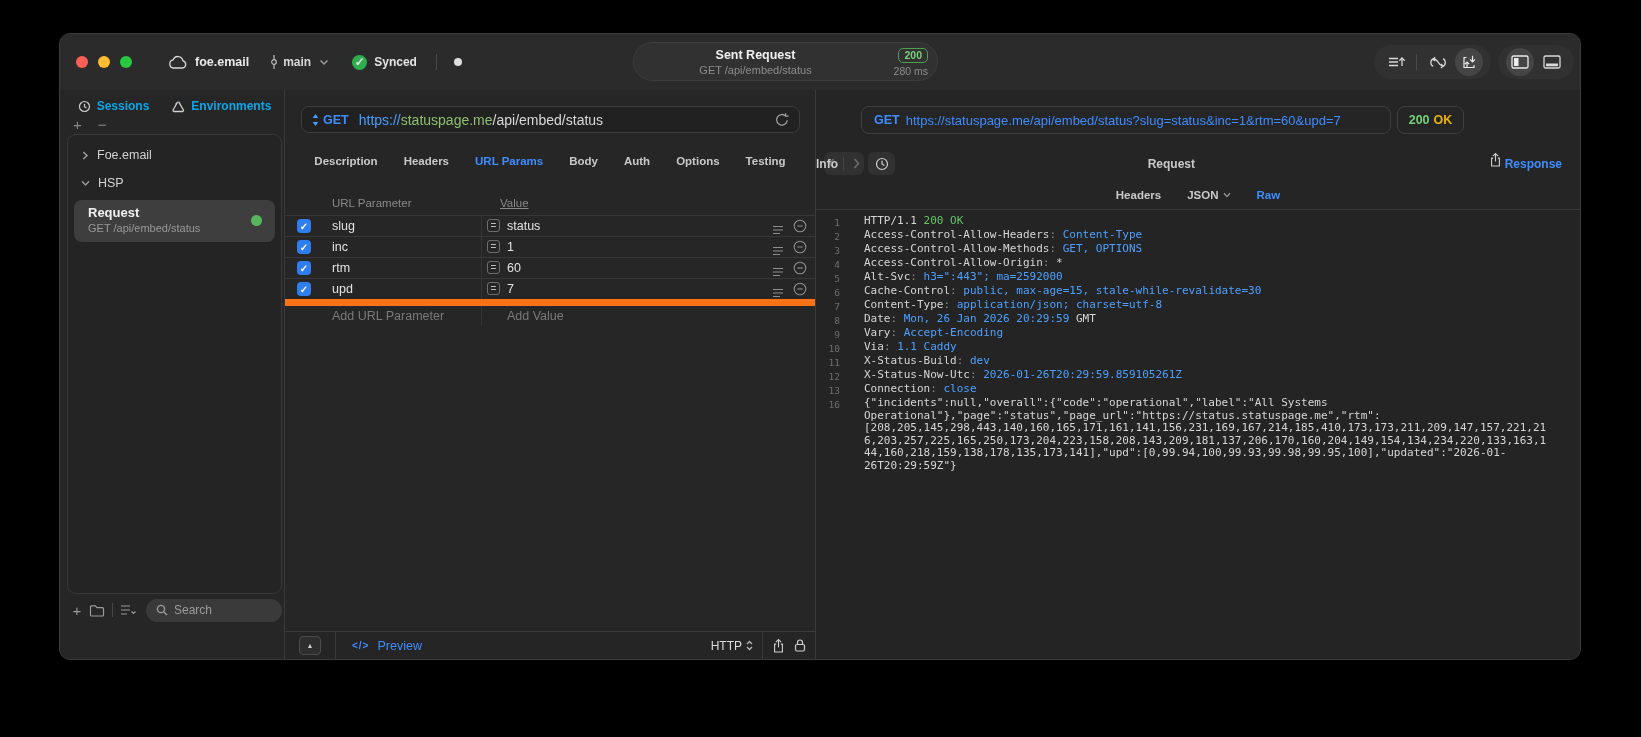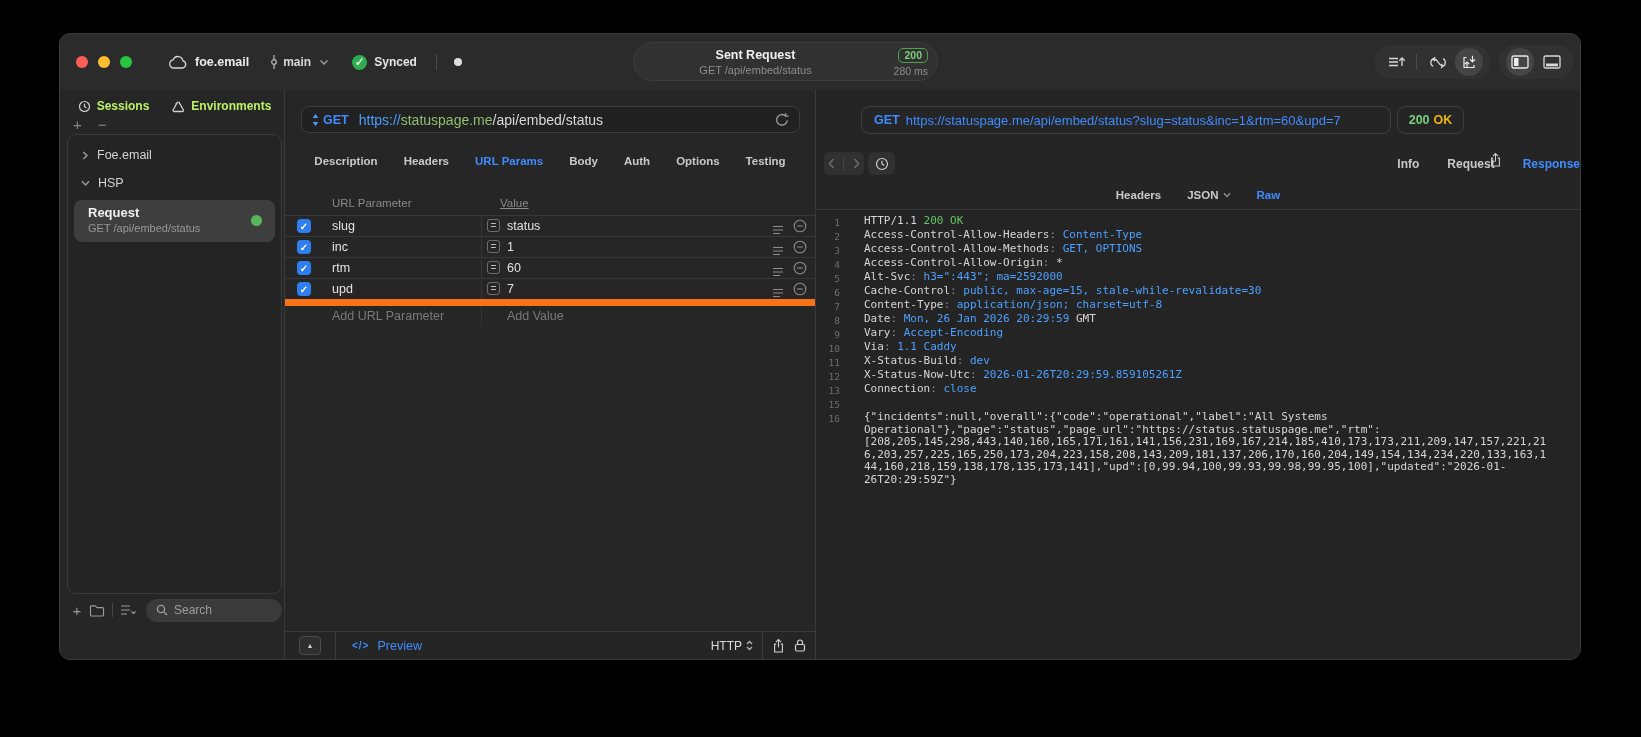--- a/index.html
+++ b/index.html
@@ -31,21 +31,21 @@
   .tb-right{position:absolute;right:6px;top:11px;display:flex;gap:7px;}
   .tb-group{background:#313131;border-radius:17px;height:34px;display:flex;align-items:center;padding:0 8px;gap:4px;}
   .tb-btn{width:28px;height:28px;border-radius:50%;display:flex;align-items:center;justify-content:center;cursor:default;}
   .tb-btn.active{background:#454545;}
   .tb-gdiv{width:1px;height:16px;background:#4a4a4a;margin:0 2px;}
   
   .content{position:absolute;left:0;top:56px;right:0;bottom:0;background:#262626;}
   
   .sidebar{position:absolute;left:7px;top:0;width:215px;bottom:0;}
   .side-tabs{position:absolute;left:0;right:0;top:4px;height:24px;display:flex;justify-content:center;gap:22px;align-items:center;}
-  .side-tab{display:flex;align-items:center;gap:6px;font-size:12px;font-weight:bold;color:#bef264;cursor:default;}
+  .side-tab{display:flex;align-items:center;gap:6px;font-size:12px;font-weight:bold;color:#0ea5e9;cursor:default;}
   .side-pm{position:absolute;left:6px;top:28px;display:flex;gap:16px;color:#8a8a8a;font-size:15px;line-height:14px;}
   .side-pm span{cursor:default;}
   .tree-panel{position:absolute;left:0;right:0;top:44px;height:460px;background:#242424;
               border:1px solid #3a3a3a;border-radius:9px;box-sizing:border-box;padding-top:9px;}
   .tree-row{display:flex;align-items:center;gap:8px;height:22px;padding-left:13px;margin-bottom:6px;
             font-size:12.5px;color:#d2d2d2;cursor:default;}
   .req-item{margin:3px 6px 0 6px;background:#3e3e3e;border-radius:8px;height:42px;position:relative;
             padding:5px 0 0 14px;box-sizing:border-box;cursor:default;}
   .req-item .t{font-size:13px;font-weight:bold;color:#f0f0f0;}
   .req-item .s{font-size:11px;color:#989898;margin-top:2px;}
@@ -99,21 +99,21 @@
             box-sizing:border-box;display:flex;align-items:center;padding:0 12px;white-space:nowrap;overflow:hidden;}
   .resp-url .m{color:#3f8cff;font-weight:bold;font-size:12.5px;margin-right:6px;}
   .resp-url .u{color:#3f8cff;font-size:13px;}
   .resp-status{position:absolute;left:581px;top:16px;width:67px;height:28px;border:1px solid #3e3e3e;border-radius:8px;
                box-sizing:border-box;display:flex;align-items:center;justify-content:center;gap:4px;font-size:12.5px;font-weight:bold;}
   .resp-status .sc{color:#79d07b;} .resp-status .st{color:#eab308;}
   .nav-pill{position:absolute;top:62px;height:23px;background:#313131;border-radius:6px;display:flex;
             align-items:center;}
   .nav-chevrons{left:8px;width:40px;justify-content:space-around;}
   .nav-clock{left:52px;width:27px;justify-content:center;}
-  .resp-tabs{position:absolute;left:0;right:0;top:62px;height:23px;display:flex;justify-content:flex-end;gap:28px;align-items:center;}
+  .resp-tabs{position:absolute;left:0;right:18px;top:62px;height:23px;display:flex;justify-content:space-between;gap:28px;align-items:center;}
   .resp-tabs .rtab{font-size:12px;}
   .share-btn{position:absolute;right:78px;top:62px;cursor:default;}
   .resp-subtabs{position:absolute;left:0;right:0;top:96px;height:18px;display:flex;justify-content:center;gap:26px;align-items:center;}
   .stab{font-size:11.5px;font-weight:bold;color:#c9c9c9;display:flex;align-items:center;gap:4px;cursor:default;}
   .stab.active{color:#3f8cff;}
   .code{position:absolute;left:0;right:0;top:119px;bottom:0;border-top:1px solid #383838;background:#242424;
         padding-top:5px;overflow:hidden;}
   .cline{display:flex;font-family:"DejaVu Sans Mono",monospace;font-size:11px;line-height:12.5px;}
   .cline .ln{width:24px;flex:0 0 24px;text-align:right;color:#6e6e6e;font-size:9.5px;padding-top:1.5px;}
   .cline .lc{margin-left:24px;width:688px;white-space:pre-wrap;overflow-wrap:anywhere;min-height:12.5px;}
@@ -528,23 +528,19 @@
           </div>
           <div class="cline">
             <span class="ln">12</span>
             <div class="lc"><span class="c-plain">X-Status-Now-Utc</span><span class="c-punct">: </span><span class="c-value">2026-01-26T20:29:59.859105261Z</span></div>
           </div>
           <div class="cline">
             <span class="ln">13</span>
             <div class="lc"><span class="c-plain">Connection</span><span class="c-punct">: </span><span class="c-value">close</span></div>
           </div>
           <div class="cline">
-            <span class="ln">15</span>
-            <div class="lc"></div>
-          </div>
-          <div class="cline">
             <span class="ln">16</span>
             <div class="lc"><span class="c-plain">{"incidents":null,"overall":{"code":"operational","label":"All Systems Operational"},"page":"status","page_url":"https://status.statuspage.me","rtm":[208,205,145,298,443,140,160,165,171,161,141,156,231,169,167,214,185,410,173,173,211,209,147,157,221,216,203,257,225,165,250,173,204,223,158,208,143,209,181,137,206,170,160,204,149,154,134,234,220,133,163,144,160,218,159,138,178,135,173,141],"upd":[0,99.94,100,99.93,99.98,99.95,100],"updated":"2026-01-26T20:29:59Z"}</span></div>
           </div>
         </div>
     </div>
   </div>
 </div>
 
 </body></html>

